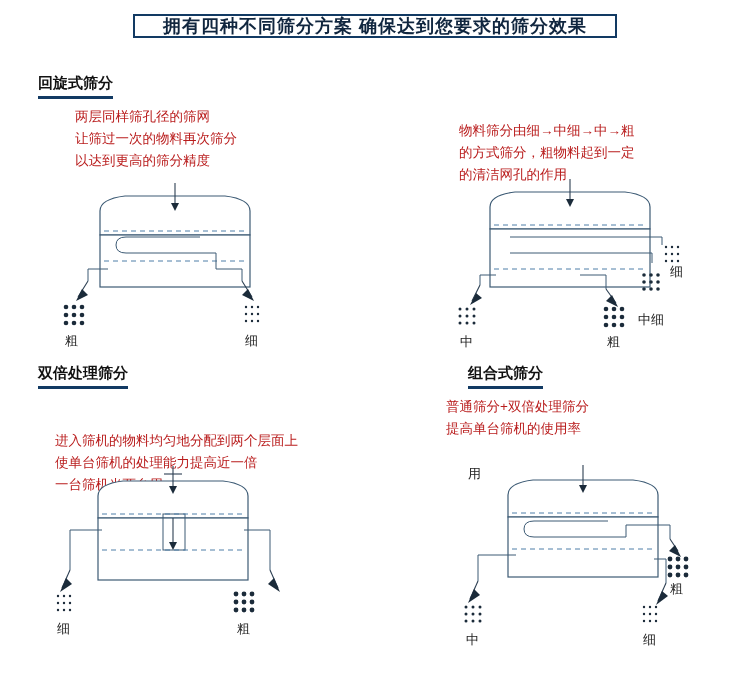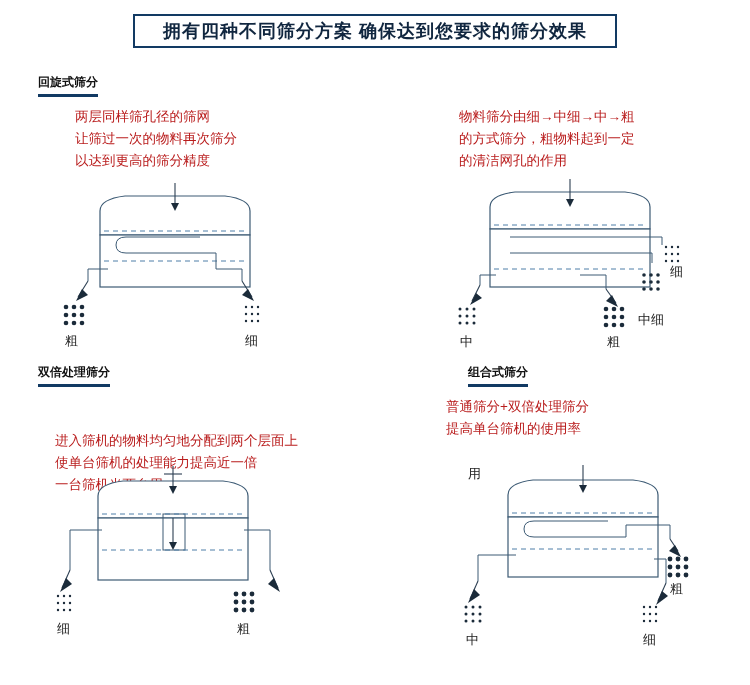--- a/index.html
+++ b/index.html
@@ -7,32 +7,32 @@
     width:750px;height:685px;
     background:#ffffff;
     font-family:"Liberation Sans","DejaVu Sans",sans-serif;
     color:#1b1b1b;
     position:relative;
     overflow:hidden;
   }
   .banner{
     position:absolute;
     left:133px;top:14px;
-    width:484px;height:34px;
+    width:484px;height:24px;
     border:2px solid #123a63;
     box-sizing:border-box;
     display:flex;align-items:center;justify-content:center;
   }
   .banner-text{
     font-size:18px;font-weight:bold;color:#10263f;letter-spacing:1px;
     white-space:nowrap;
   }
   .section-title{
     position:absolute;
-    font-size:12px;font-weight:bold;color:#111;
+    font-size:15px;font-weight:bold;color:#111;
     white-space:nowrap;
   }
   .section-title .underline{
     display:block;
     height:3px;background:#123a63;
     margin-top:3px;
   }
   .desc{
     position:absolute;
     font-size:13.5px;line-height:22px;color:#b91c1c;
@@ -109,21 +109,21 @@
         <circle cx="228" cy="136" r="1.2"></circle>
     </g>
   </svg>
   <div class="lbl" style="left:35px;top:147px;">粗</div>
   <div class="lbl" style="left:215px;top:147px;">细</div>
 </div>
 
 <div class="section-title" style="left:438px;top:74px;">
   <span class="underline"></span>
 </div>
-<div class="desc" style="left:459px;top:106px;">物料筛分由细→中细→中→粗
+<div class="desc" style="left:459px;top:120px;">物料筛分由细→中细→中→粗
 的方式筛分，粗物料起到一定
 的清洁网孔的作用</div>
 
 <div class="panel" style="left:430px;top:185px;">
   <svg width="320" height="160" viewBox="0 0 320 160">
     <path class="mcase" d="M60,44 L60,22 Q60,10 85,7 L195,7 Q220,10 220,22 L220,44 Z"></path>
     <rect class="mcase" x="60" y="44" width="160" height="58"></rect>
     <line class="mline" x1="140" y1="-6" x2="140" y2="16"></line>
     <path class="dot" d="M136,14 L144,14 L140,22 Z"></path>
 

